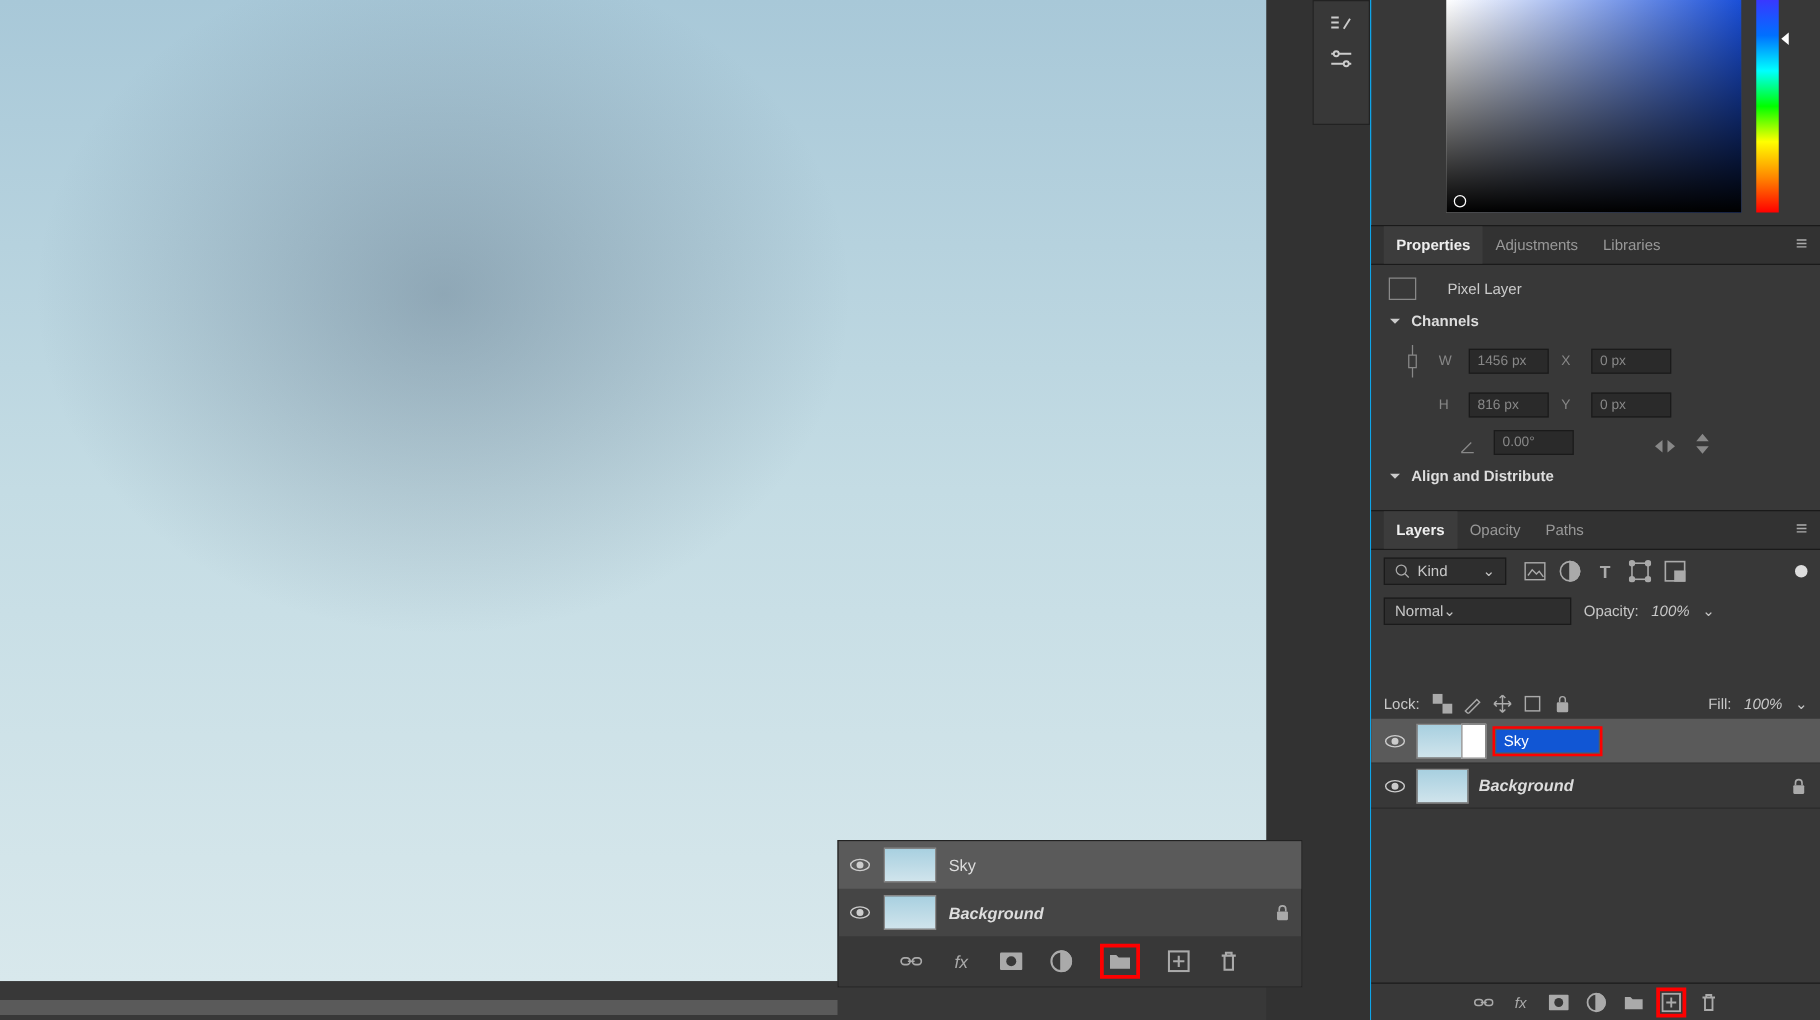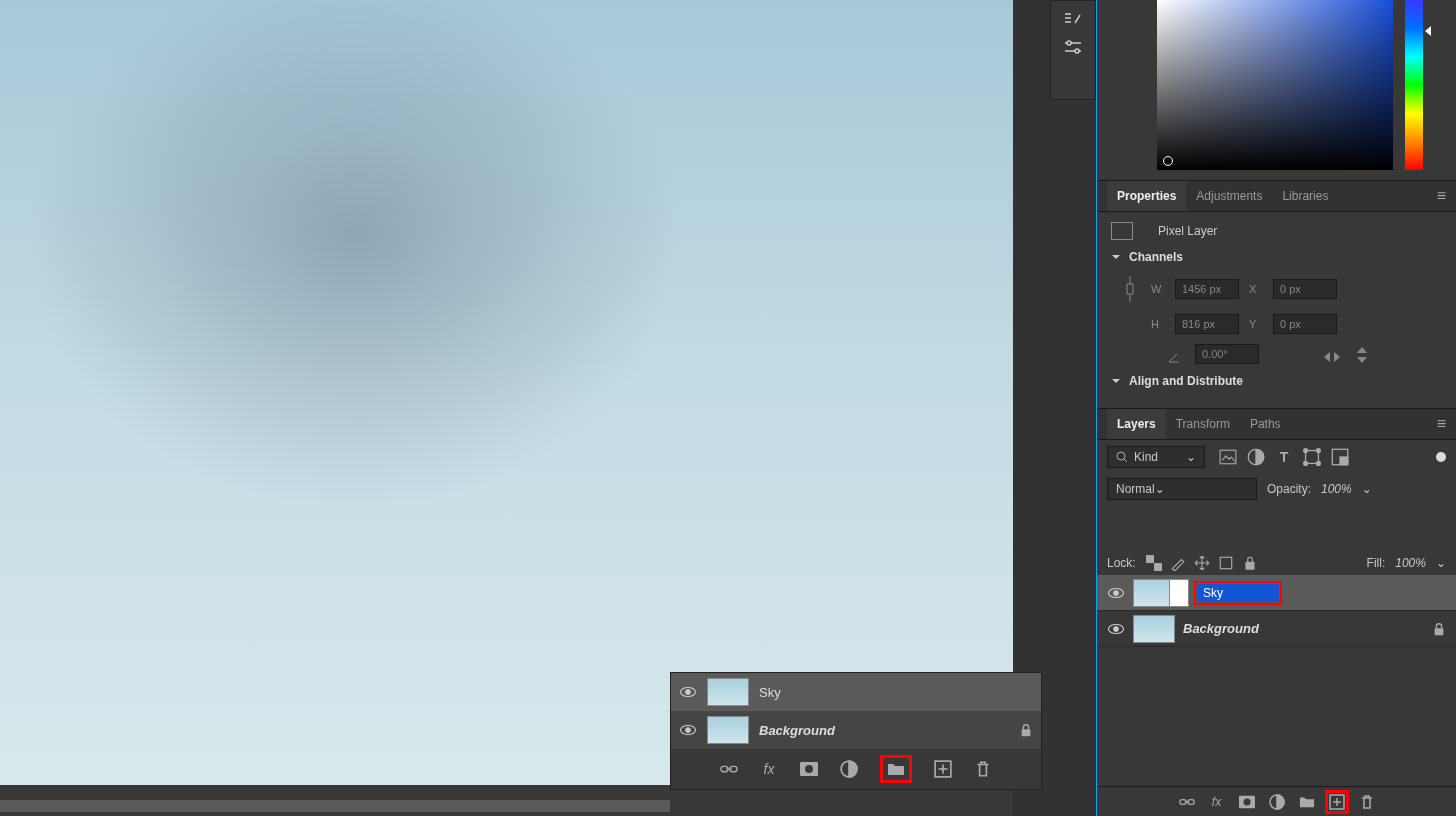--- a/index.html
+++ b/index.html
@@ -208,21 +208,21 @@
     <div class="section-head">
       <svg class="chev" viewBox="0 0 10 10" fill="#ccc">
           <path d="M1 3 l4 4 l4 -4 z"></path>
         </svg>
       <span>Align and Distribute</span>
     </div>
   </div>
 
   <div class="panel-tabs">
     <div class="panel-tab active">Layers</div>
-    <div class="panel-tab">Transform</div>
+    <div class="panel-tab">Opacity</div>
     <div class="panel-tab">Paths</div>
     <span class="panel-menu">≡</span>
   </div>
 
   <div class="layers-section">
     <div class="filter-row">
       <div class="kind-select">
         <svg width="12" height="12" viewBox="0 0 12 12" stroke="#aaa" fill="none">
             <circle cx="5" cy="5" r="4"></circle>
             <line x1="8" y1="8" x2="11" y2="11"></line>

